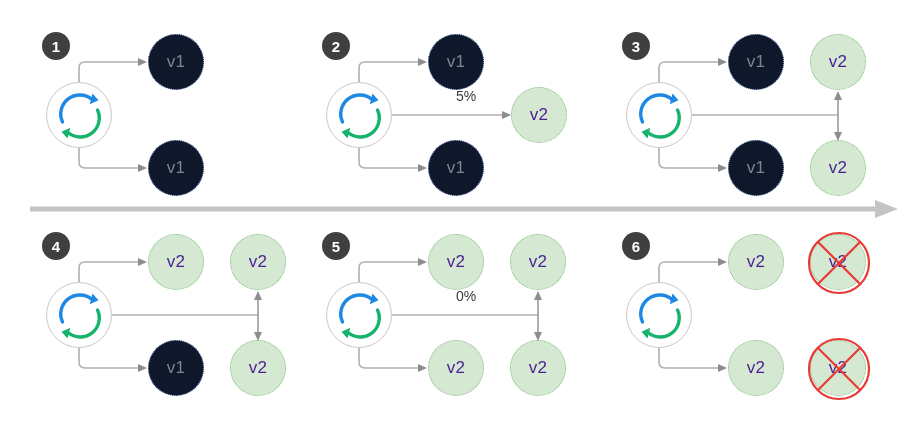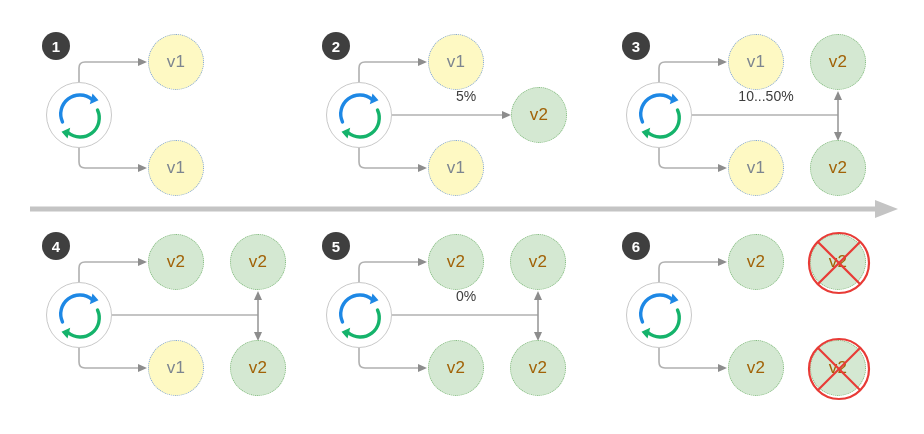--- a/index.html
+++ b/index.html
@@ -49,22 +49,22 @@
   
   .node{
     position:absolute;
     width:56px;height:56px;border-radius:50%;
     box-sizing:border-box;
     display:flex;align-items:center;justify-content:center;
     font-size:17px;
     letter-spacing:.3px;
     z-index:4;
   }
-  .node.v1{background:#fef9c3;border:1.5px dotted #7ba2dd;color:#7d8590;}
-  .node.v2{background:#d4e8d2;border:1.5px dotted #82bb7e;color:#a16207;}
+  .node.v1{background:#0f172a;border:1.5px dotted #7ba2dd;color:#7d8590;}
+  .node.v2{background:#d4e8d2;border:1.5px dotted #82bb7e;color:#4c1d95;}
 
   .slot-top-mid{left:118px;top:14px;}
   .slot-bot-mid{left:118px;top:120px;}
   .slot-top-right{left:200px;top:14px;}
   .slot-bot-right{left:200px;top:120px;}
 
   
   .killed{position:absolute;left:-4px;top:-4px;width:64px;height:64px;z-index:7;pointer-events:none;}
 
   
@@ -184,21 +184,20 @@
 
     </div>
         <div class="node v2 slot-top-right">
       <span>v2</span>
 
     </div>
         <div class="node v2 slot-bot-right">
       <span>v2</span>
 
     </div>
-        <div class="pct"><span>10...50%</span></div>
       </div>
       <div class="panel row2 col1">
         <div class="badge">
           <span>4</span>
         </div>
         <svg class="wires" viewBox="0 0 300 190">
           <path d="M 49 62 L 49 48 Q 49 42 55 42 L 108 42" fill="none" stroke="#b0b0b0" stroke-width="1.6"></path>
           <polygon points="108,38 117,42 108,46" fill="#8d8d8d"></polygon>
           <path d="M 49 128 L 49 142 Q 49 148 55 148 L 108 148" fill="none" stroke="#b0b0b0" stroke-width="1.6"></path>
           <polygon points="108,144 117,148 108,152" fill="#8d8d8d"></polygon>

